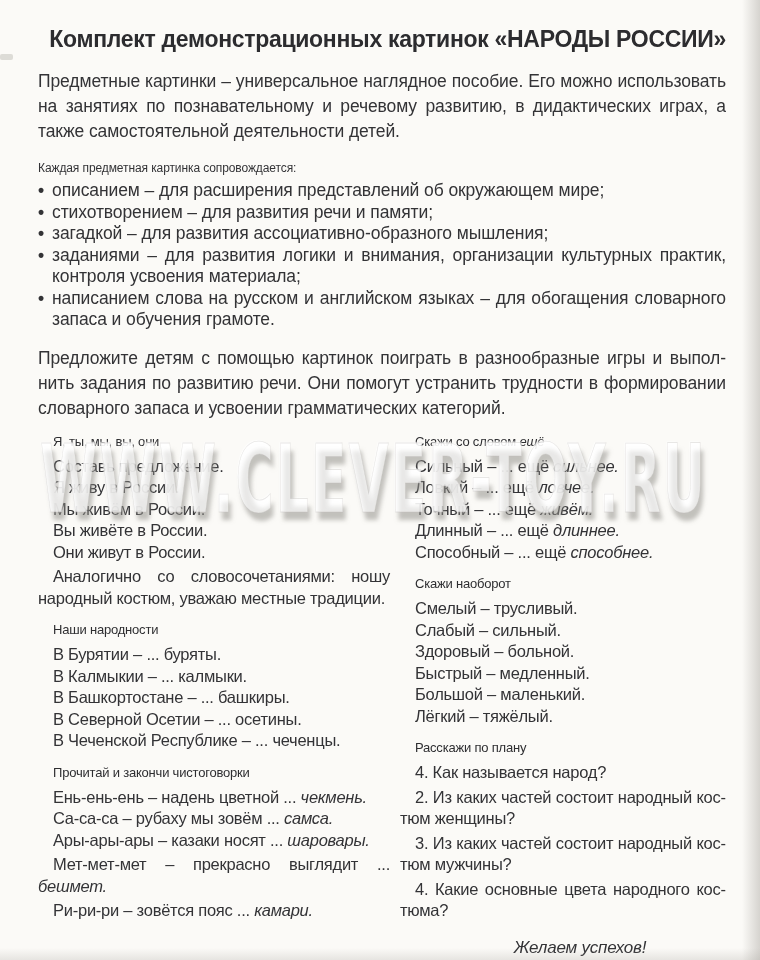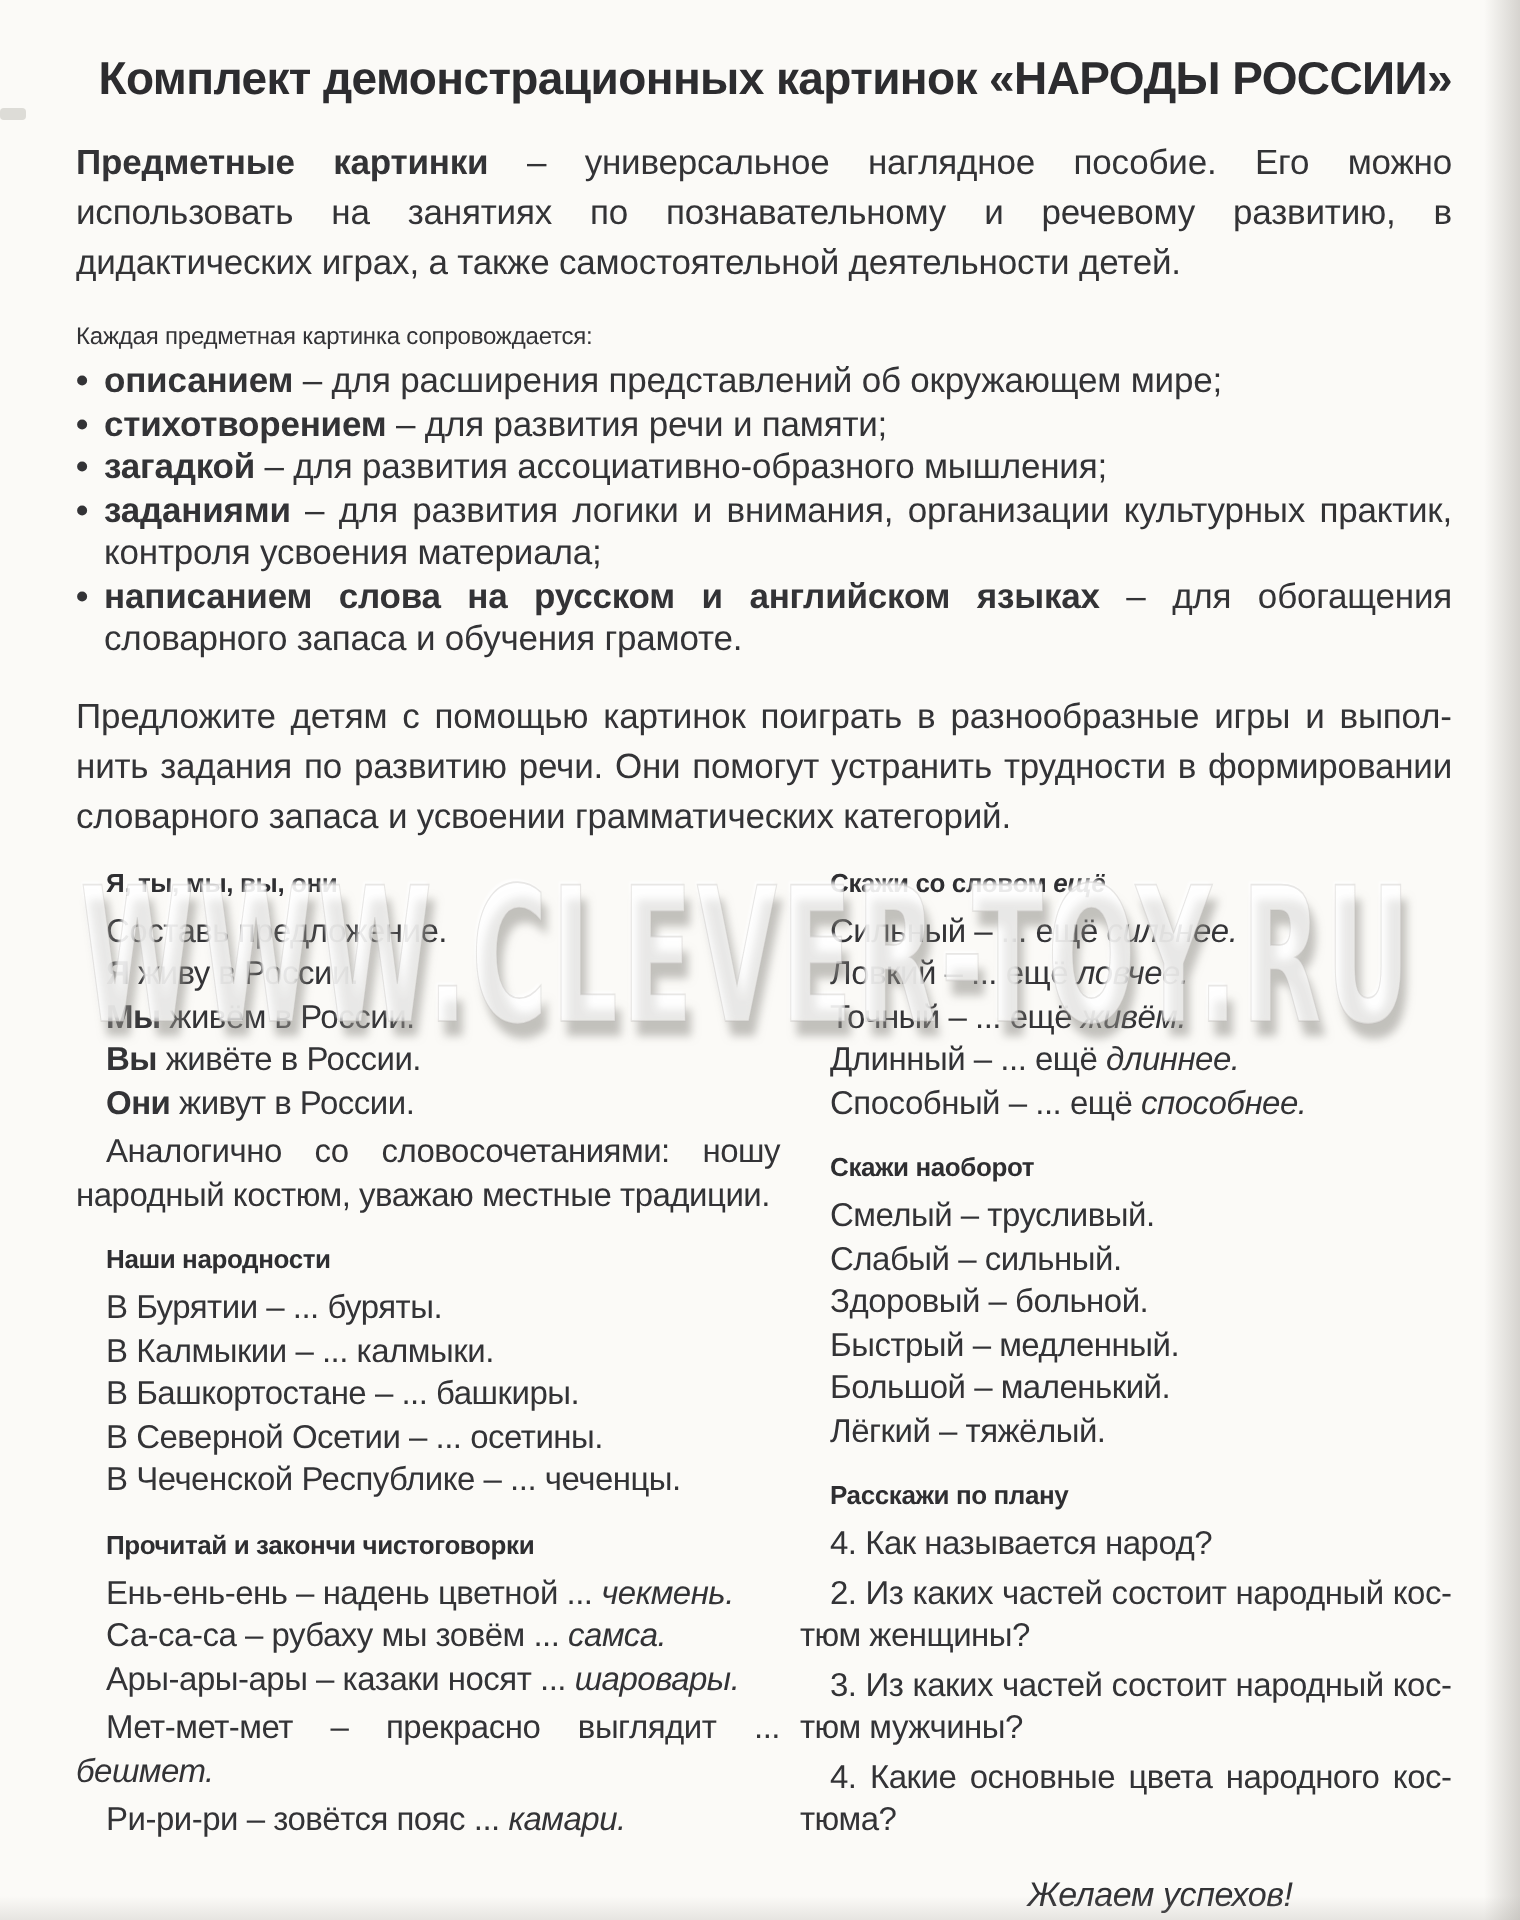--- a/index.html
+++ b/index.html
@@ -53,21 +53,21 @@
     font-size:13px;font-weight:bold;color:#2e2e31;
     margin:13px 0 7px;text-indent:15px;letter-spacing:-0.2px;
   }
   .section:first-child .section-heading{margin-top:5px;}
   .block{
     font-size:16.5px;line-height:21.5px;text-indent:15px;
     margin:0;letter-spacing:-0.25px;
   }
   .block.para{text-align:justify;margin:3px 0;hyphens:manual;-webkit-hyphens:manual;}
   .block.line{text-align:left;}
-  .seg-b{font-weight:bold;}
+  .seg-b{font-weight:normal;}
   .seg-i{font-style:italic;}
 
   .closing{
     font-size:17px;font-style:italic;text-align:center;
     margin-top:16px;padding-left:34px;letter-spacing:-0.2px;
   }
   .hyph{hyphens:manual;-webkit-hyphens:manual;}
 
   .watermark{
     position:absolute;left:40px;top:452px;z-index:6;

